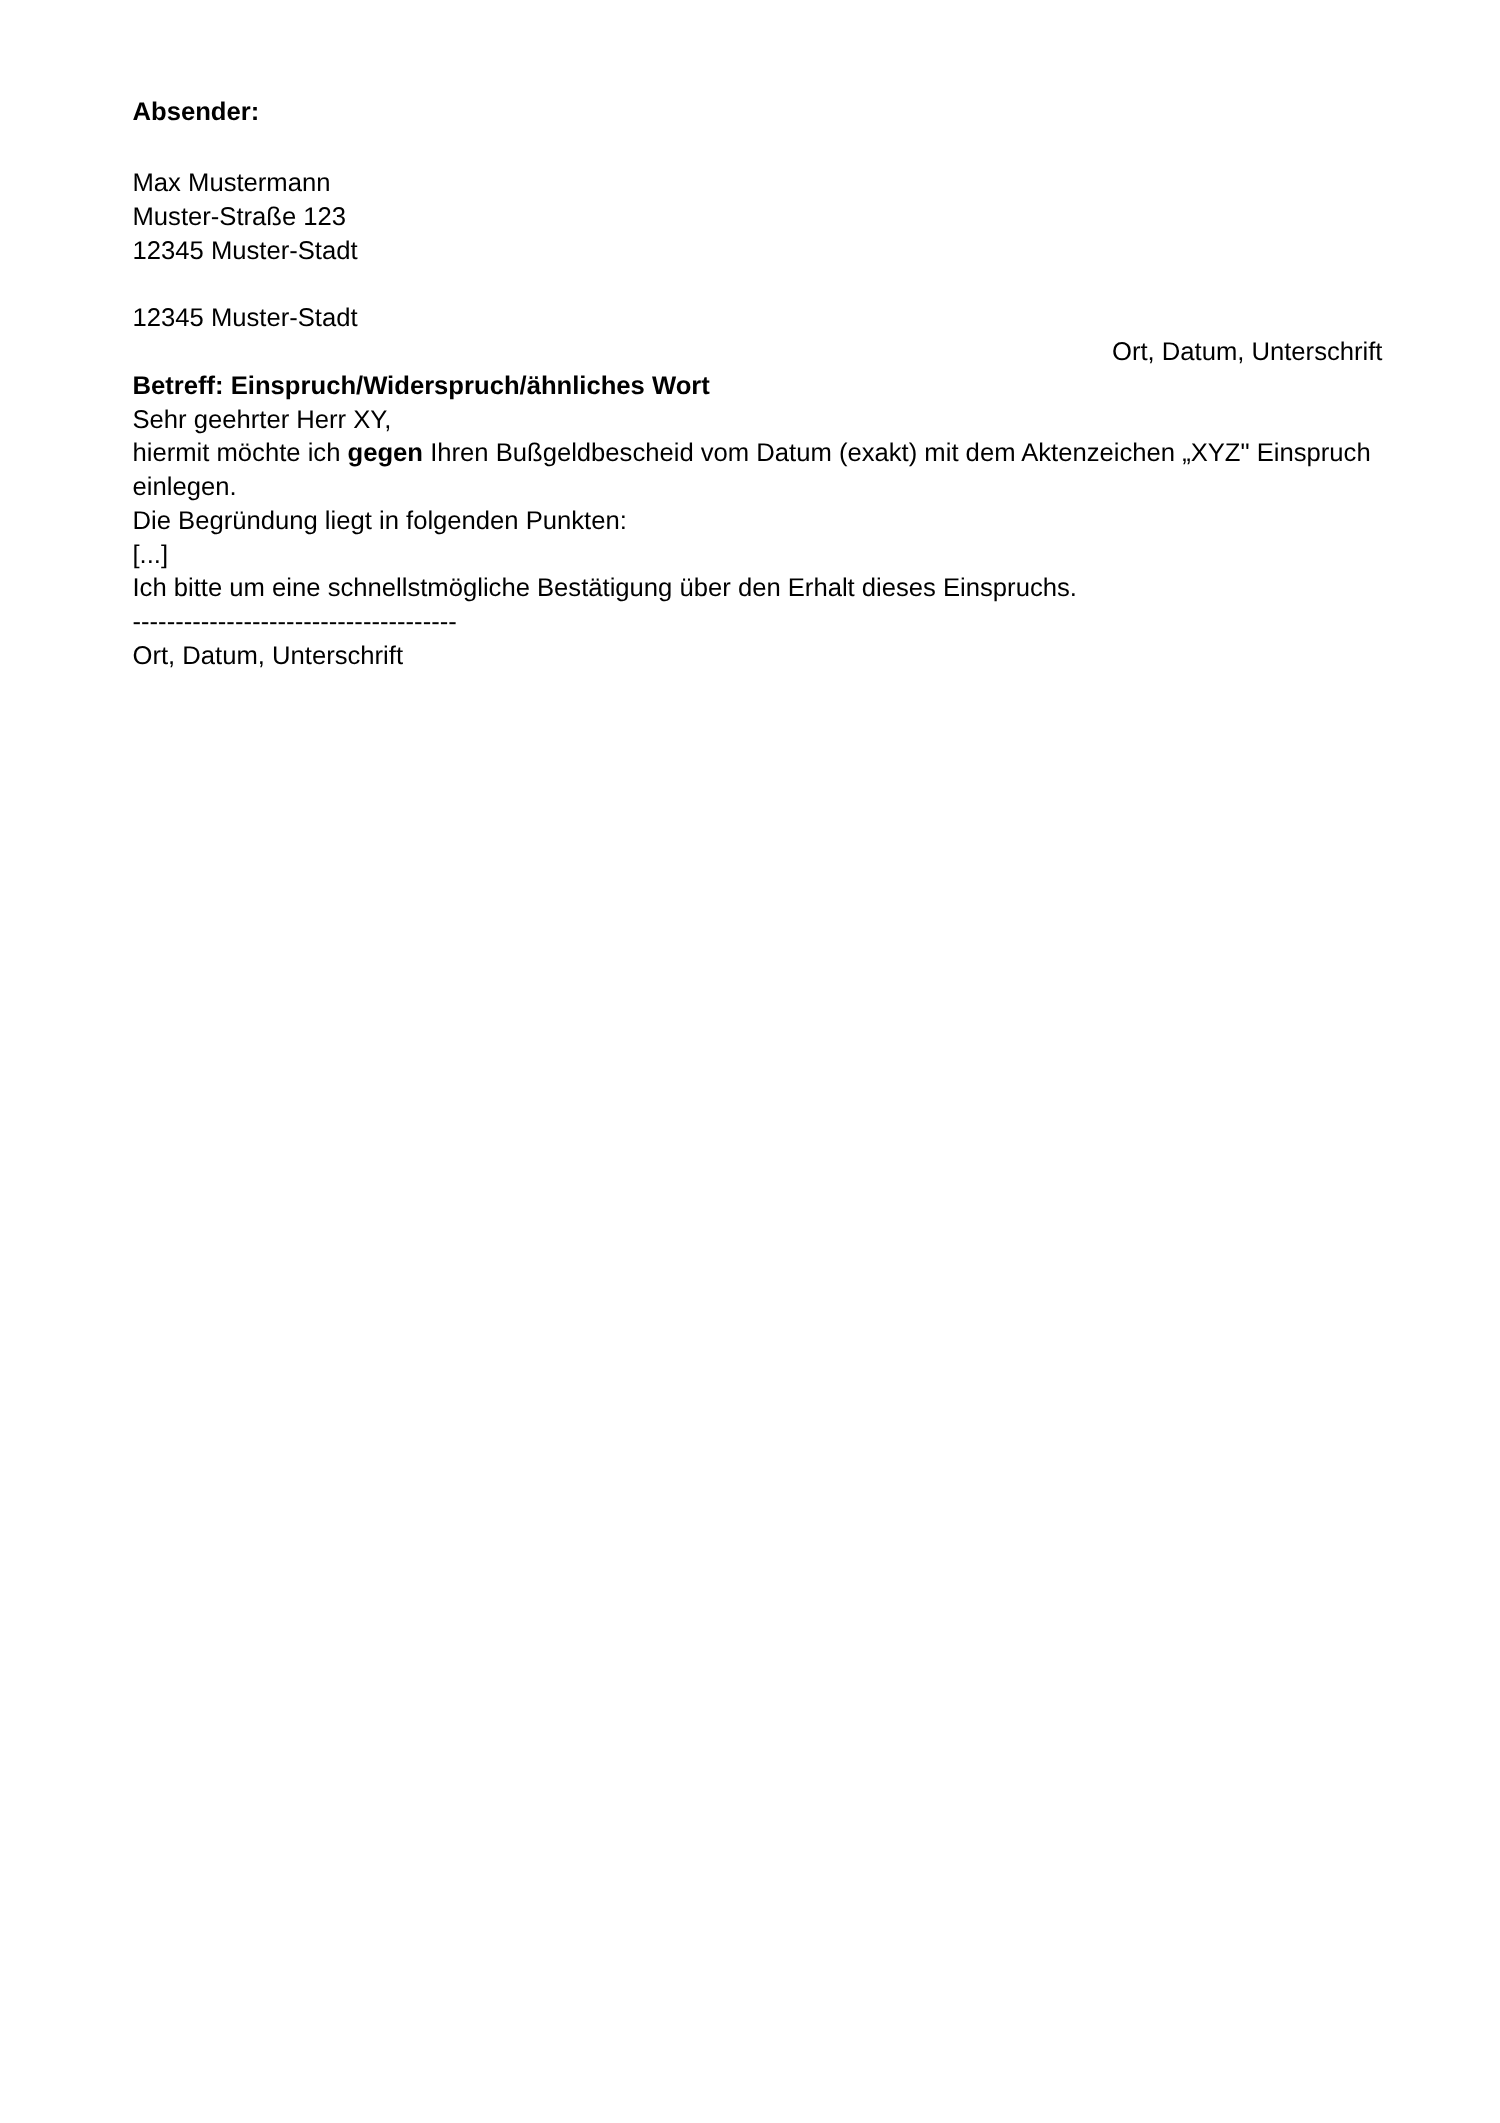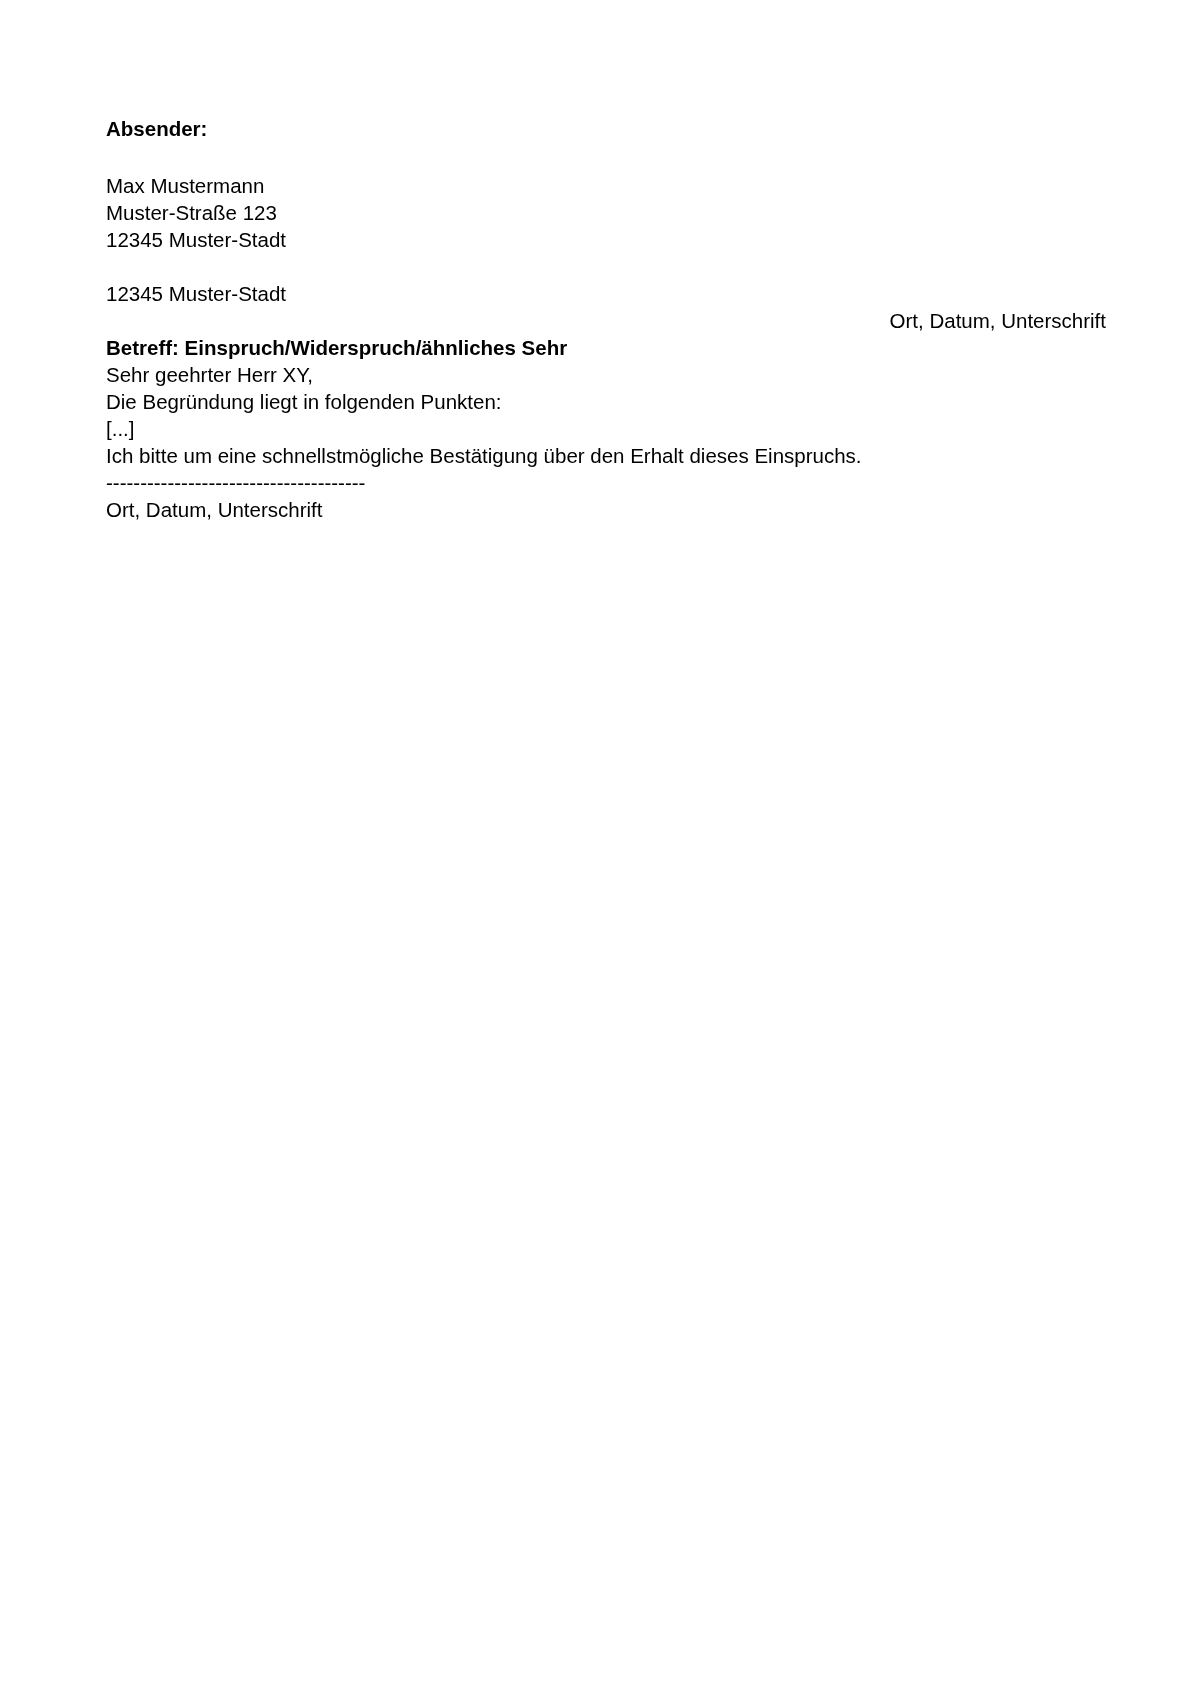--- a/index.html
+++ b/index.html
@@ -3,21 +3,21 @@
 <meta charset="utf-8">
 <style>
   html, body { margin: 0; padding: 0; background: #e8e8e8; }
   .page {
     position: relative;
     width: 1200px;
     height: 1698px;
     margin: 0 auto;
     background: #ffffff;
     box-sizing: border-box;
-    padding: 115px 94px 0 106px;
+    padding: 76px 94px 0 106px;
     font-family: "Liberation Sans", sans-serif;
     font-size: 20.5px;
     line-height: 27px;
     color: #000000;
   }
   .page p { margin: 0; padding: 0; }
   .bold { font-weight: bold; }
   .right { text-align: right; }
   .mt-sender-address   { margin-top: 30px; }
   .mt-recipient-label  { margin-top: 68px; }
@@ -46,24 +46,25 @@
     <p>12345 Muster-Stadt</p>
   </div>
 
 
   <div class="mt-recipient-address">
     <p>12345 Muster-Stadt</p>
   </div>
 
   <p class="right mt-date-right">Ort, Datum, Unterschrift</p>
 
-  <p class="bold mt-subject">Betreff: Einspruch/Widerspruch/ähnliches Sehr</p>
+  <p class="bold mt-subject">Betreff: Einspruch/Widerspruch/ähnliches Wort</p>
 
   <p class="mt-salutation">Sehr geehrter Herr XY,</p>
 
+  <p class="mt-para1"><span>hiermit möchte ich </span><strong>gegen</strong><span> Ihren Bußgeldbescheid vom Datum (exakt) mit dem Aktenzeichen „XYZ" Einspruch einlegen.</span></p>
 
   <p class="mt-para2">Die Begründung liegt in folgenden Punkten:</p>
 
   <p class="mt-placeholder">[...]</p>
 
   <p class="mt-para3">Ich bitte um eine schnellstmögliche Bestätigung über den Erhalt dieses Einspruchs.</p>
 
   <p class="divider mt-divider">--------------------------------------</p>
 
   <p class="mt-signature">Ort, Datum, Unterschrift</p>

